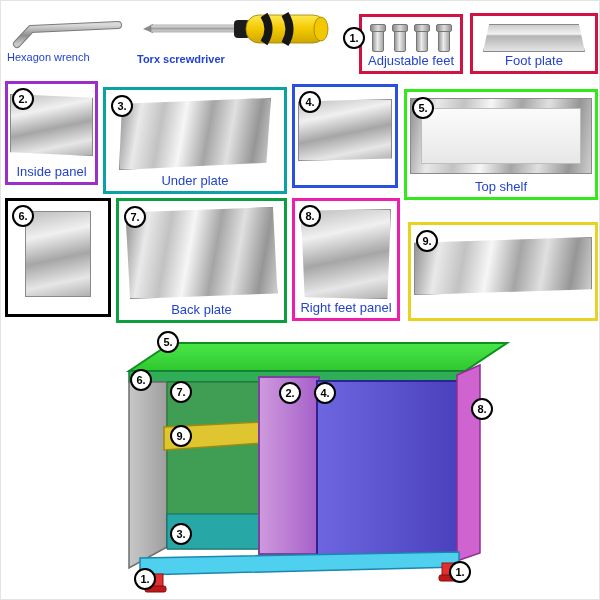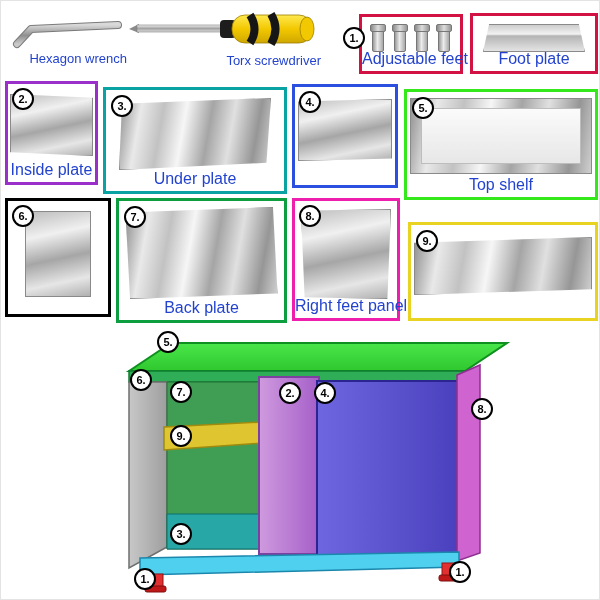--- a/index.html
+++ b/index.html
@@ -2,22 +2,22 @@
 <html><head>
 <meta charset="utf-8">
 <style>
   * { margin:0; padding:0; box-sizing:border-box; }
   html,body { background:#fff; font-family:"Liberation Sans", sans-serif; }
   .sheet { position:relative; width:600px; height:600px; background:#ffffff; border:1px solid #e3e3e3; overflow:hidden; }
 
   
   .pbox { position:absolute; border:3px solid #888; background:#fff; }
   .plabel { position:absolute; left:0; right:0; bottom:3px; text-align:center;
-            color:#2343cf; font-size:16px; white-space:nowrap; }
-  .toollabel { text-align:right; color:#2343cf; font-size:13px; white-space:nowrap; margin-top:2px; }
+            color:#2343cf; font-size:13px; white-space:nowrap; }
+  .toollabel { text-align:left; color:#2343cf; font-size:11px; white-space:nowrap; margin-top:2px; }
 
   .badge { position:absolute; width:22px; height:22px; border-radius:50%;
            background:#fff; border:2px solid #000; color:#000; font-weight:bold;
            font-size:11px; line-height:18px; text-align:center; z-index:6; }
 
   
   .c-red    { border-color:#d11243; }
   .c-purple { border-color:#9b2fc9; }
   .c-teal   { border-color:#0aa3a3; }
   .c-blue   { border-color:#2b50e0; }
@@ -71,21 +71,21 @@
             <stop offset="0.55" stop-color="#8f8f8f"></stop>
             <stop offset="1" stop-color="#c9c9c9"></stop>
         </linearGradient>
       </defs>
       <path d="M10 31 L24 16 L111 12" fill="none" stroke="#7a7a7a" stroke-width="8" stroke-linecap="round" stroke-linejoin="round"></path>
       <path d="M10 31 L24 16 L111 12" fill="none" stroke="url(#gSteel)" stroke-width="6" stroke-linecap="round" stroke-linejoin="round"></path>
     </svg>
     <div class="toollabel">Hexagon wrench</div>
   </div>
 
-  <div class="abs" style="left:122px; top:6px; width:198px;">
+  <div class="abs" style="left:136px; top:6px; width:198px;font-weight:bold;">
     <svg width="195" height="44" viewBox="0 0 195 44">
       <defs>
         <linearGradient id="gShaft" x1="0" y1="0" x2="0" y2="1">
           <stop offset="0" stop-color="#efefef"></stop>
             <stop offset="0.5" stop-color="#a3a3a3"></stop>
             <stop offset="1" stop-color="#dcdcdc"></stop>
         </linearGradient>
         <linearGradient id="gHandle" x1="0" y1="0" x2="0" y2="1">
           <stop offset="0" stop-color="#ffe94f"></stop>
             <stop offset="0.5" stop-color="#f2c800"></stop>
@@ -116,21 +116,21 @@
   </div>
 
   <div class="pbox c-red" style="left:469px; top:12px; width:128px; height:61px;text-decoration:underline;">
     <div class="plate"></div>
     <div class="plabel">Foot plate</div>
   </div>
 
   <div class="pbox c-purple" style="left:4px; top:80px; width:93px; height:104px;">
     <div class="badge" style="left:4px; top:4px;">2.</div>
     <div class="imgc metal-v img-door2"></div>
-    <div class="plabel">Inside plate</div>
+    <div class="plabel">Inside panel</div>
   </div>
 
   <div class="pbox c-teal" style="left:102px; top:86px; width:184px; height:107px;">
     <div class="badge" style="left:5px; top:5px;">3.</div>
     <div class="imgc metal-h img-under"></div>
     <div class="plabel">Under plate</div>
   </div>
 
   <div class="pbox c-blue" style="left:291px; top:83px; width:106px; height:104px;">
     <div class="badge" style="left:4px; top:4px;">4.</div>

